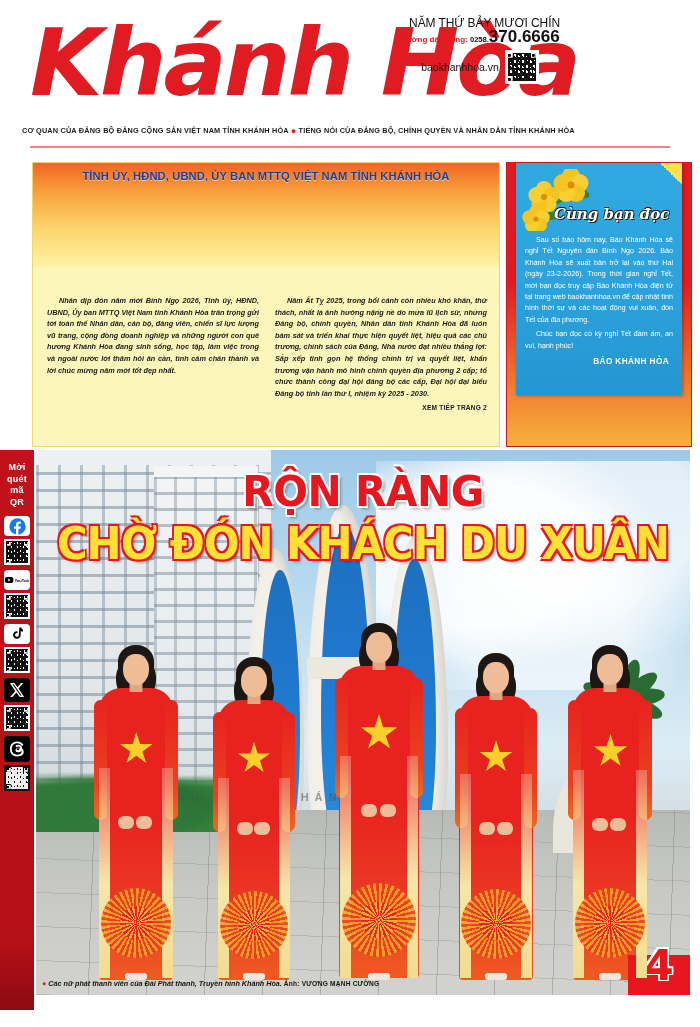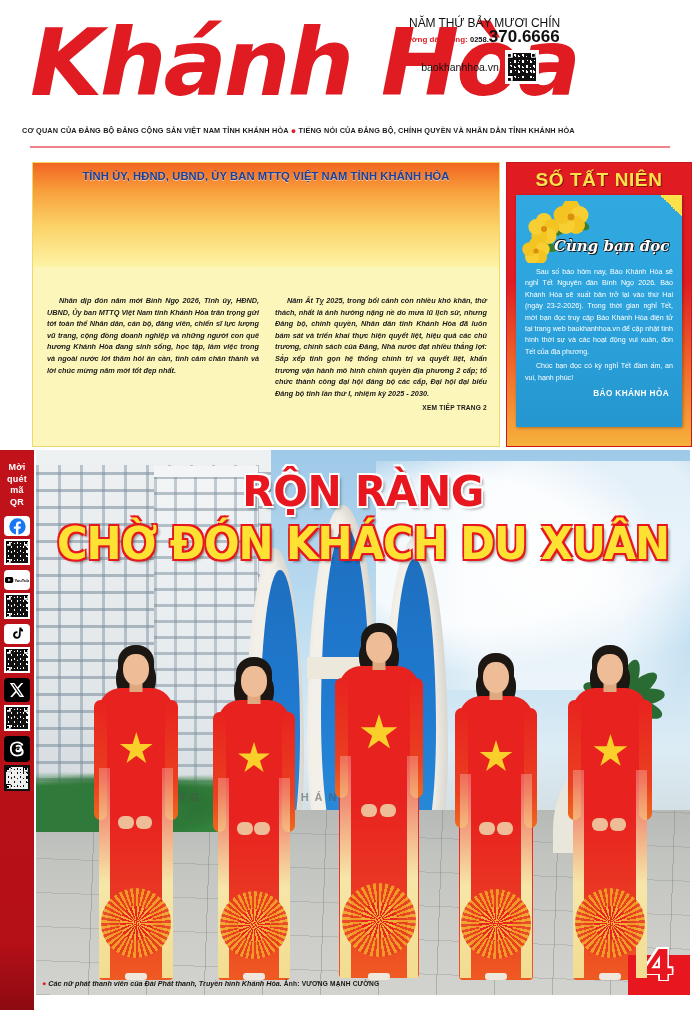--- a/index.html
+++ b/index.html
@@ -460,21 +460,20 @@
           <p class="indent">Nhân dịp đón năm mới Bính Ngọ 2026, Tỉnh ủy, HĐND, UBND, Ủy ban MTTQ Việt Nam tỉnh Khánh Hòa trân trọng gửi tới toàn thể Nhân dân, cán bộ, đảng viên, chiến sĩ lực lượng vũ trang, cộng đồng doanh nghiệp và những người con quê hương Khánh Hòa đang sinh sống, học tập, làm việc trong và ngoài nước lời thăm hỏi ân cần, tình cảm chân thành và lời chúc mừng năm mới tốt đẹp nhất.</p>
         </div>
         <div class="lcol">
           <p class="indent">Năm Ất Tỵ 2025, trong bối cảnh còn nhiều khó khăn, thử thách, nhất là ảnh hưởng nặng nề do mưa lũ lịch sử, nhưng Đảng bộ, chính quyền, Nhân dân tỉnh Khánh Hòa đã luôn bám sát và triển khai thực hiện quyết liệt, hiệu quả các chủ trương, chính sách của Đảng, Nhà nước đạt nhiều thắng lợi: Sắp xếp tinh gọn hệ thống chính trị và quyết liệt, khẩn trương vận hành mô hình chính quyền địa phương 2 cấp; tổ chức thành công đại hội đảng bộ các cấp, Đại hội đại biểu Đảng bộ tỉnh lần thứ I, nhiệm kỳ 2025 - 2030.</p>
           <div class="cont-note">XEM TIẾP TRANG 2</div>
         </div>
       </div>
     </div>
 
     <div class="tatnien">
-      <div class="tatnien-title">SỐ TẤT NIÊN</div>
       <div class="tatnien-card">
         <div class="fold"></div>
 
         <svg class="flower" viewBox="0 0 86 62">
           <g fill="#3a7d2c">
             <ellipse cx="30" cy="30" rx="20" ry="7" transform="rotate(-22 30 30)"></ellipse>
             <ellipse cx="52" cy="22" rx="16" ry="6" transform="rotate(18 52 22)"></ellipse>
             <ellipse cx="22" cy="45" rx="14" ry="5" transform="rotate(14 22 45)"></ellipse>
           </g>
           <g>

